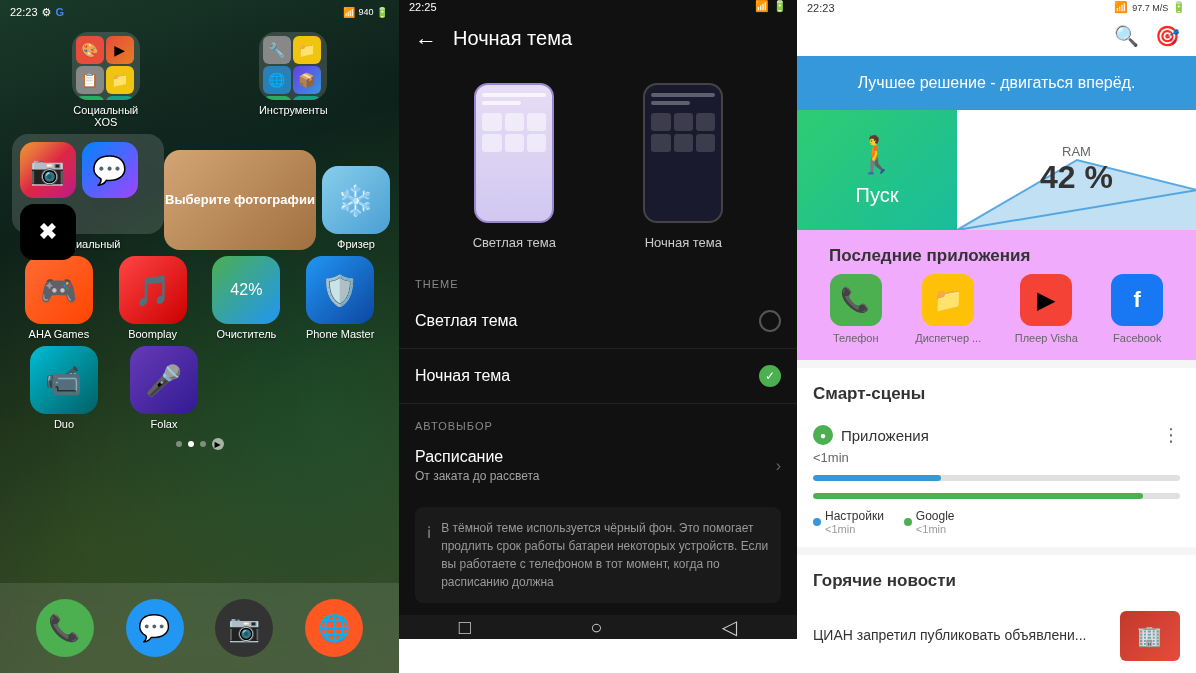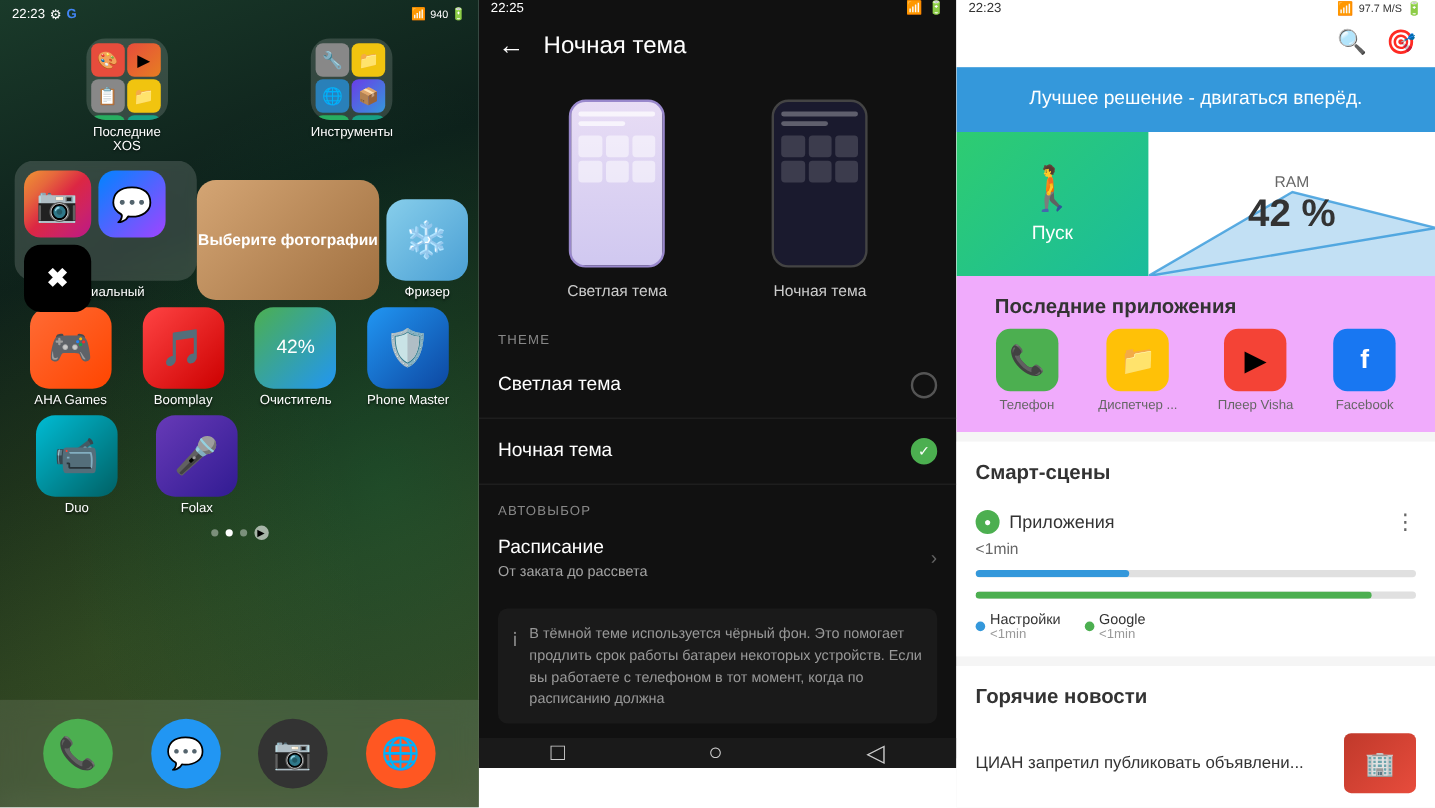--- a/index.html
+++ b/index.html
@@ -377,21 +377,21 @@
       display: flex;
       flex-direction: column;
       align-items: center;
       justify-content: center;
       color: white;
       font-size: 14px;
       gap: 8px;
       flex-shrink: 0;
     }
     .launch-icon { font-size: 36px; }
-    .launch-label { font-size: 16px; font-weight: 500; }
+    .launch-label { font-size: 20px; font-weight: 500; }
     .ram-info {
       flex: 1;
       display: flex;
       flex-direction: column;
       justify-content: center;
       align-items: center;
       position: relative;
       overflow: hidden;
     }
     .ram-label { font-size: 13px; color: #666; position: relative; z-index: 2; }
@@ -536,21 +536,21 @@
       <div class="folder">
         <div class="folder-icon xos">
           <div class="mini-icon red">🎨</div>
           <div class="mini-icon orange-red">▶</div>
           <div class="mini-icon gray">📋</div>
           <div class="mini-icon yellow">📁</div>
           <div class="mini-icon green">📱</div>
           <div class="mini-icon teal">🔄</div>
 
         </div>
-        <div class="folder-label">Последние XOS</div>
+        <div class="folder-label">Социальный XOS</div>
       </div>
       <div class="folder">
         <div class="folder-icon tools">
           <div class="mini-icon gray">🔧</div>
           <div class="mini-icon yellow">📁</div>
           <div class="mini-icon blue">🌐</div>
           <div class="mini-icon purple-blue">📦</div>
           <div class="mini-icon green">💾</div>
           <div class="mini-icon teal">🔒</div>
 

